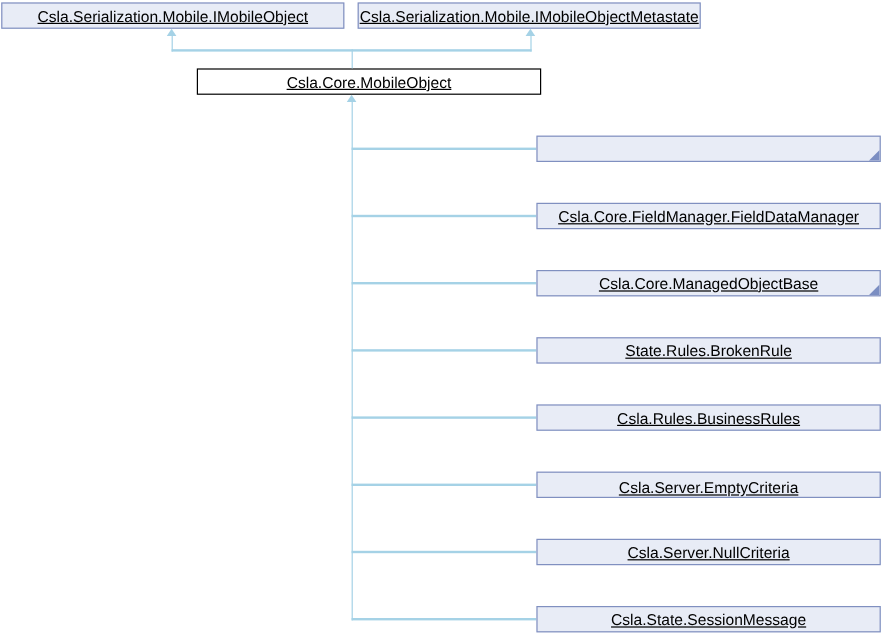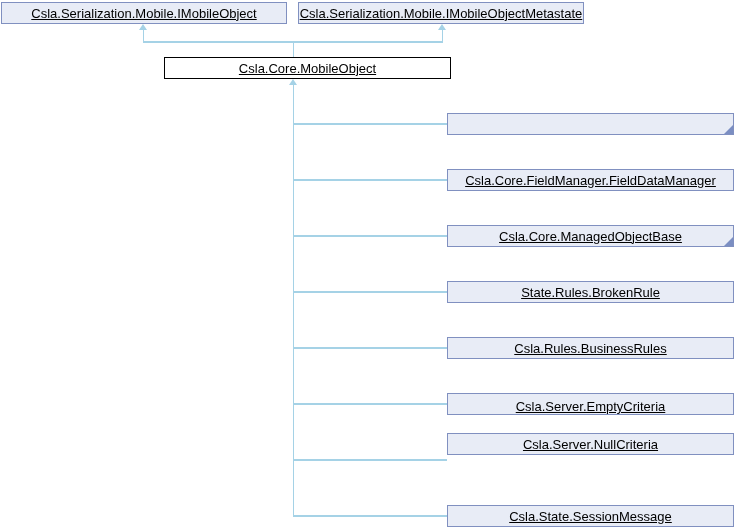--- a/index.html
+++ b/index.html
@@ -30,21 +30,21 @@
   .node .label { pointer-events: none; }
   .node.current {
     border-color: var(--current-border, #000000);
     background: var(--current-fill, #ffffff);
   }
   .node.iface1 { left: 1px;   top: 2px;  width: 286px; }
   .node.iface2 { left: 298px; top: 2px;  width: 286px; }
   .node.current { left: 164px; top: 57px; width: 287px; }
   .node.derived { left: 447px; width: 287px; }
   .d0 { top: 113px; } .d1 { top: 169px; } .d2 { top: 225px; } .d3 { top: 281px; }
-  .d4 { top: 337px; } .d5 { top: 393px; align-items: flex-end; } .d6 { top: 433px; text-align: right; } .d7 { top: 505px; }
+  .d4 { top: 337px; } .d5 { top: 393px; align-items: flex-end; } .d6 { top: 449px; text-align: right; } .d7 { top: 505px; }
   .corner-marker {
     position: absolute;
     right: 0; bottom: 0;
     width: 0; height: 0;
     border-left: 9px solid transparent;
     border-bottom: 9px solid var(--marker, #7b8ec2);
   }
   .edge {
     position: absolute;
     background: var(--edge, #a5d2e6);

